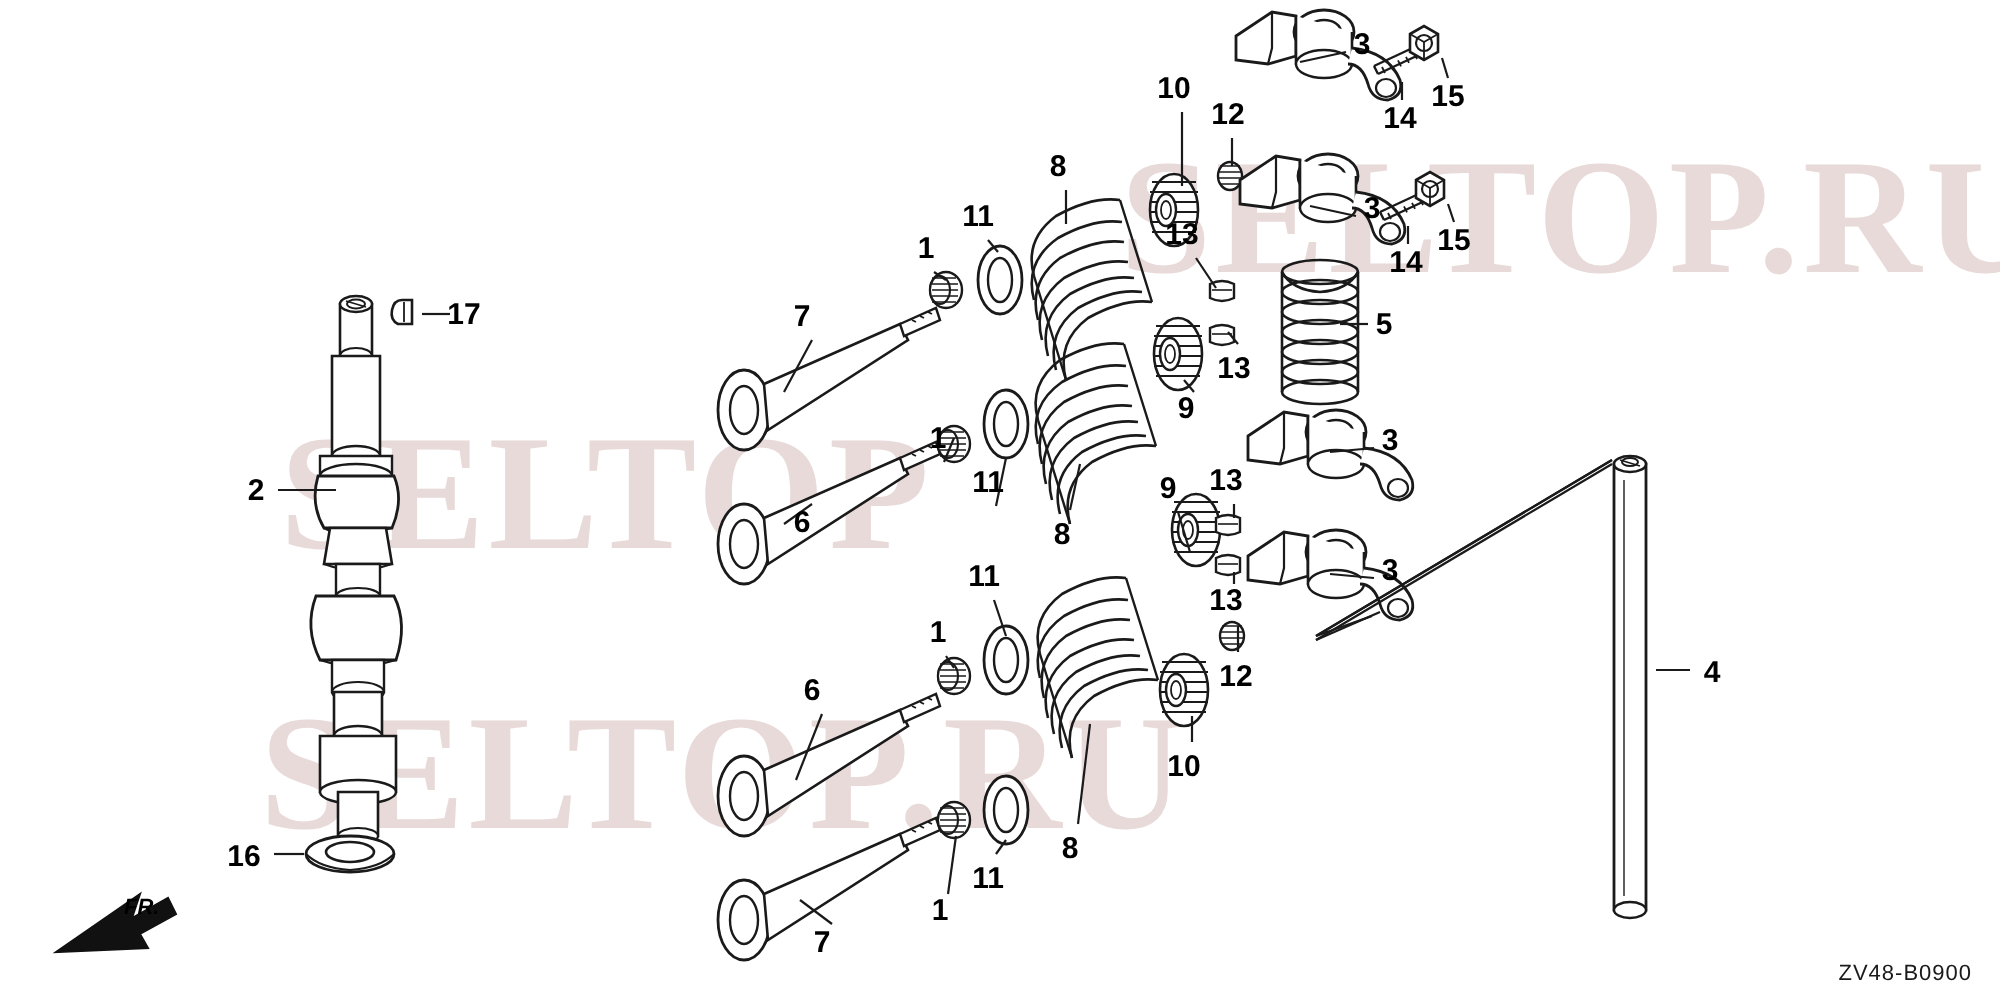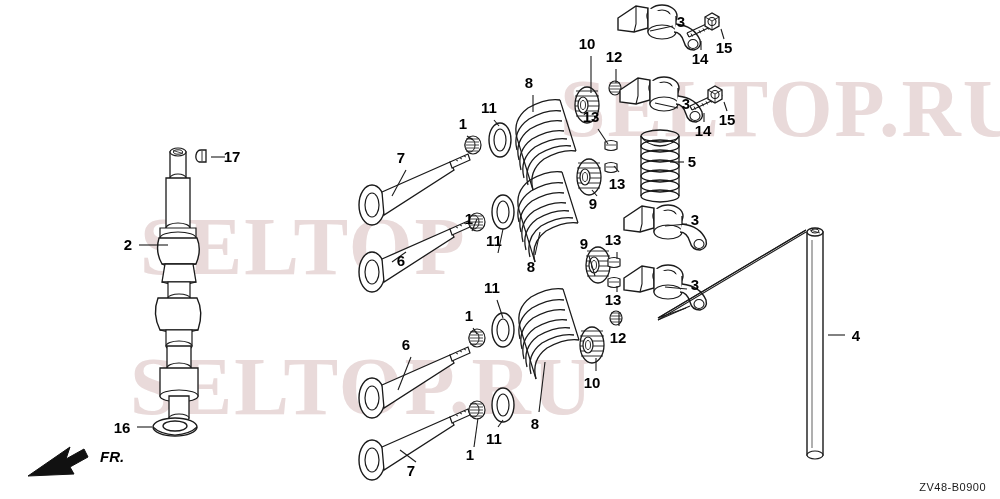--- a/index.html
+++ b/index.html
@@ -39,26 +39,25 @@
     font-size: 11px;
     color: #1a1a1a;
     font-family: "Liberation Sans", sans-serif;
     letter-spacing: 0.5px;
     text-align: center;
   }
   .fr-label {
     position: absolute;
     left: 62px;
     top: 448px;
-    font-size: 15px;
+    font-size: 11px;
     font-weight: bold;
     font-style: italic;
     color: #000;
     font-family: "Liberation Sans", sans-serif;
-    margin-left: 38px;
   }
   svg { display: block; }
   text.callout {
     font-family: "Liberation Sans", sans-serif;
     font-size: 15px;
     font-weight: bold;
     fill: #000;
   }
 </style>
 </head>

